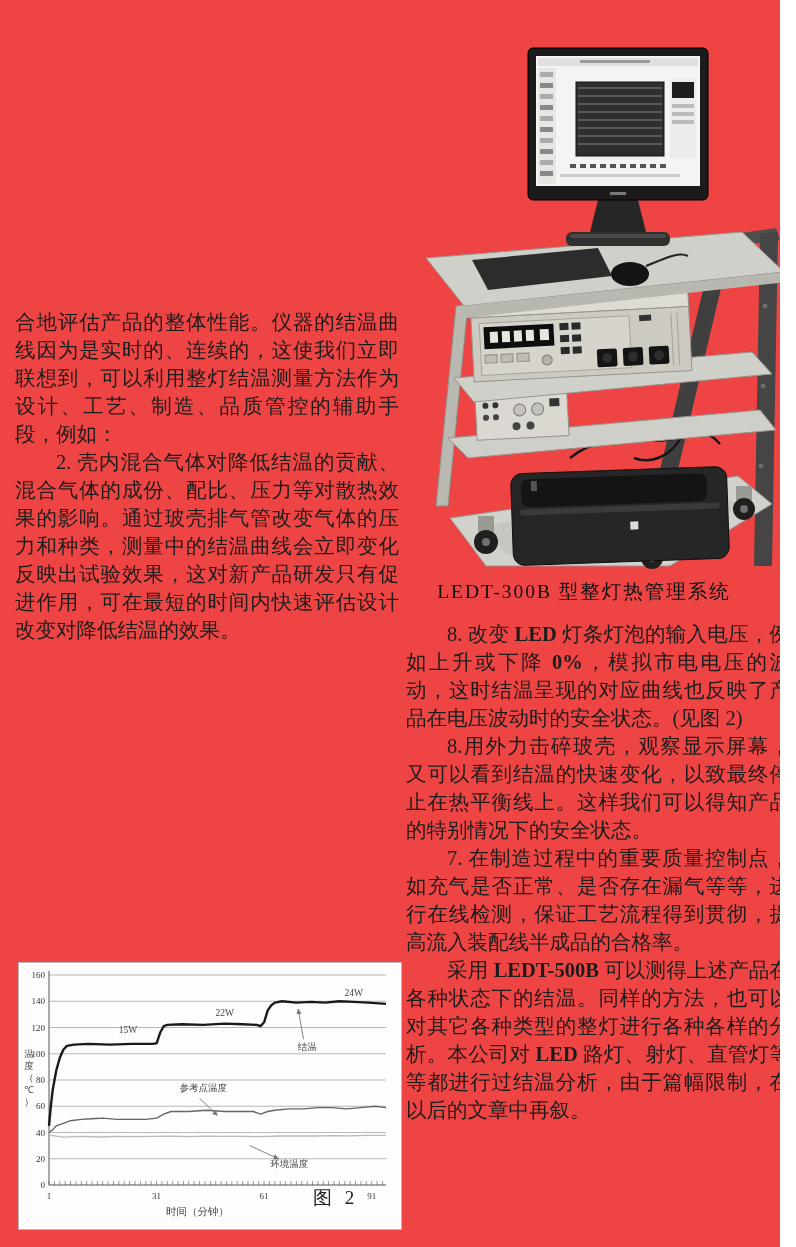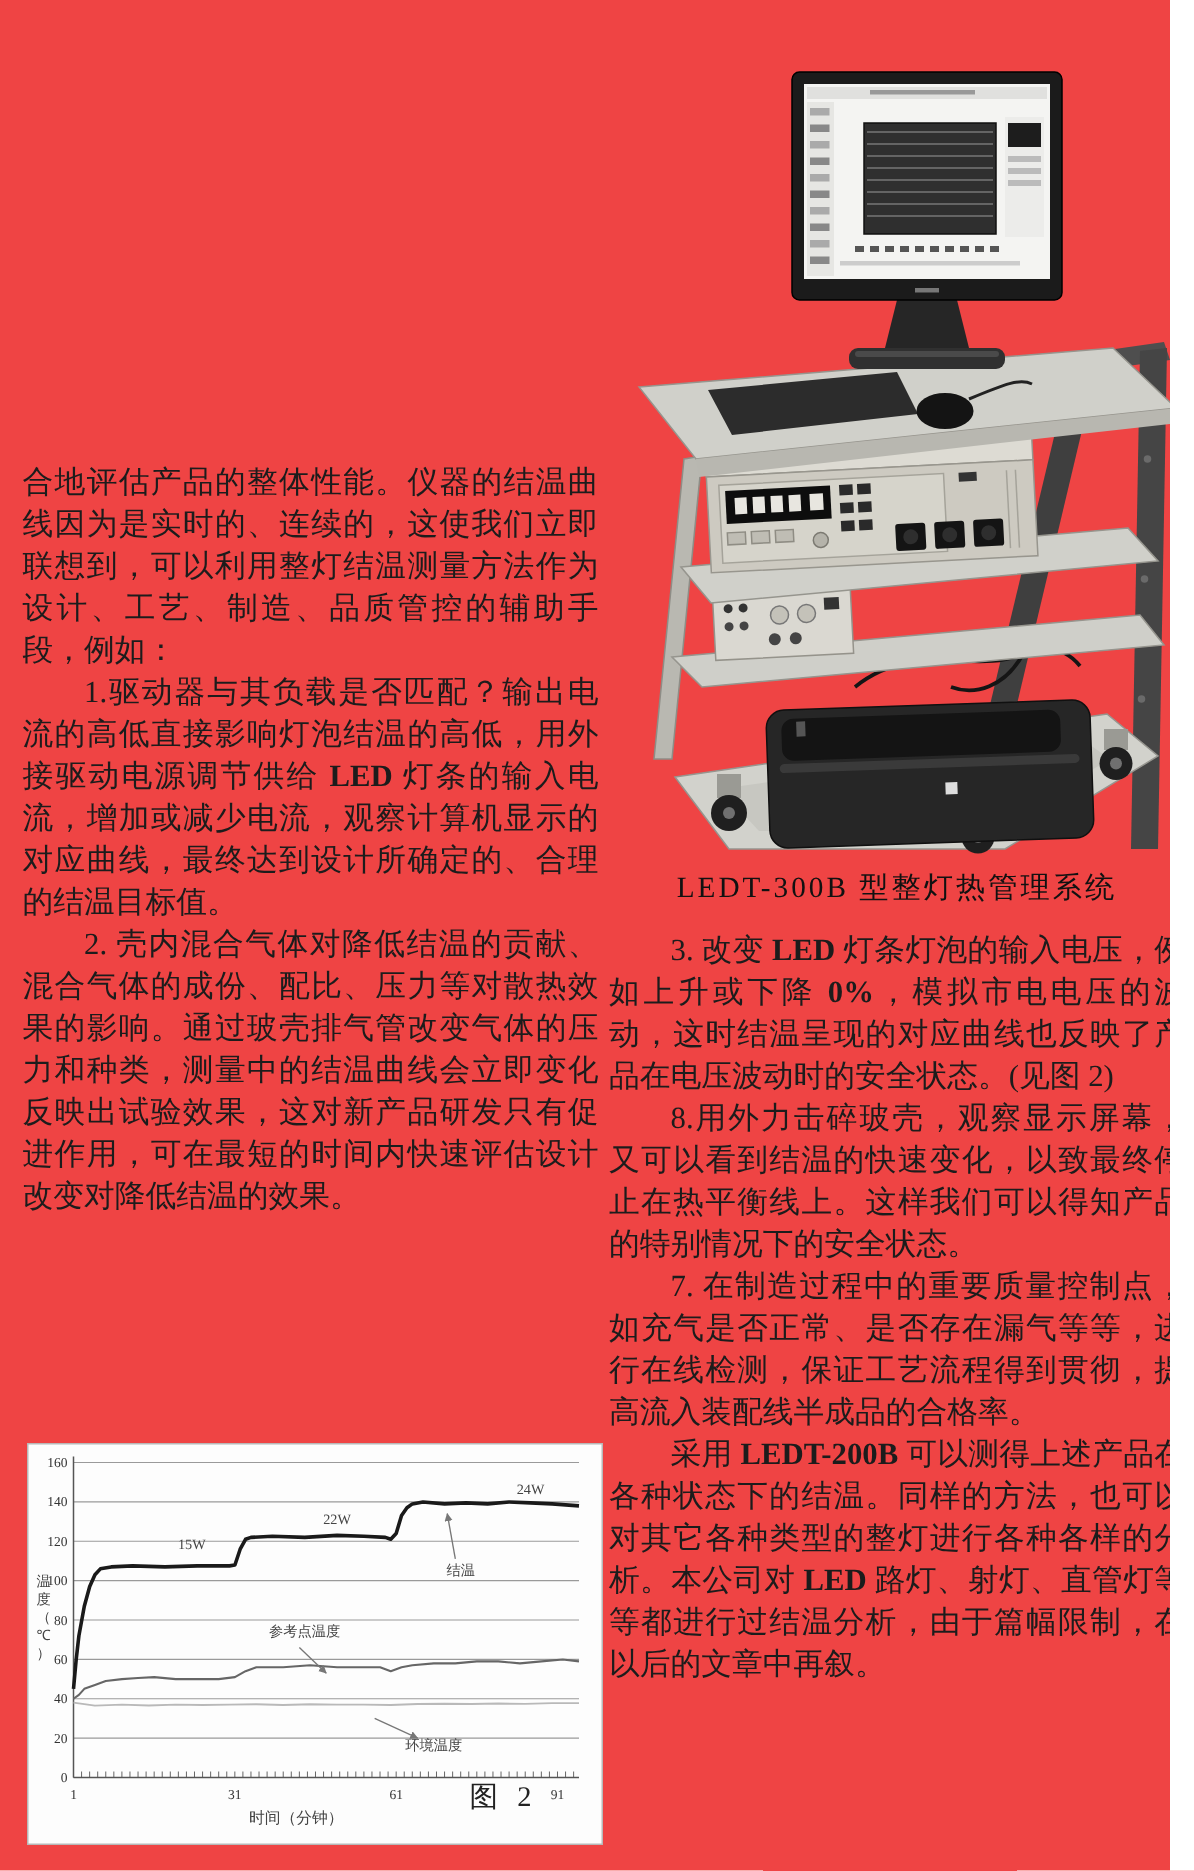--- a/index.html
+++ b/index.html
@@ -5,43 +5,42 @@
   html,body{margin:0;padding:0;background:#fff;}
   #page{position:relative;width:780px;height:1247px;background:#ef4444;overflow:hidden;
         font-family:"Liberation Serif","DejaVu Serif",serif;color:#1c1c1c;}
   .col{position:absolute;width:384px;font-size:20.5px;line-height:28px;}
   .para{margin:0;text-align:justify;}
   .ind{text-indent:2em;}
   .b{font-weight:bold;}
   #col-left{left:15px;top:308px;}
   #col-right{left:406px;top:620px;}
   #photo{position:absolute;left:420px;top:6px;width:370px;height:567px;}
-  #photo-caption{position:absolute;left:406px;top:578px;width:384px;text-align:center;
+  #photo-caption{position:absolute;left:392px;top:578px;width:384px;text-align:center;
                  font-size:19.5px;letter-spacing:2px;color:#111;}
   #figure2{position:absolute;left:18px;top:962px;width:382px;height:266px;
            border:1px solid #b8b8b8;background:#fdfdfd;}
   #fig-label{position:absolute;left:294px;top:222px;font-size:19px;color:#222;letter-spacing:4px;}
   svg{display:block;}
 </style>
 </head>
 <body>
 
 <div id="page">
 
   <div id="col-left" class="col">
       <p class="para"><span>合地评估产品的整体性能。仪器的结温曲线因为是实时的、连续的，这使我们立即联想到，可以利用整灯结温测量方法作为设计、工艺、制造、品质管控的辅助手段，例如：</span></p>
-      <p class="para ind"><span>1.驱动器与其负载是否匹配？输出电流的高低直接影响灯泡结温的高低，用外接驱动电源调节供给 </span><span class="b">LED</span><span> 灯条的输入电流，增加或减少电流，观察计算机显示的对应曲线，最终达到设计所确定的、合理的结温目标值。</span></p>
       <p class="para ind"><span>2. 壳内混合气体对降低结温的贡献、混合气体的成份、配比、压力等对散热效果的影响。通过玻壳排气管改变气体的压力和种类，测量中的结温曲线会立即变化反映出试验效果，这对新产品研发只有促进作用，可在最短的时间内快速评估设计改变对降低结温的效果。</span></p>
     </div>
 
   <div id="col-right" class="col">
-      <p class="para ind"><span>3. 改变 </span><span class="b">LED</span><span> 灯条灯泡的输入电压，例如上升或下降 </span><span class="b">0%</span><span>，模拟市电电压的波动，这时结温呈现的对应曲线也反映了产品在电压波动时的安全状态。(见图 2)</span></p>
+      <p class="para ind"><span>8. 改变 </span><span class="b">LED</span><span> 灯条灯泡的输入电压，例如上升或下降 </span><span class="b">0%</span><span>，模拟市电电压的波动，这时结温呈现的对应曲线也反映了产品在电压波动时的安全状态。(见图 2)</span></p>
       <p class="para ind"><span>8.用外力击碎玻壳，观察显示屏幕，又可以看到结温的快速变化，以致最终停止在热平衡线上。这样我们可以得知产品的特别情况下的安全状态。</span></p>
       <p class="para ind"><span>7. 在制造过程中的重要质量控制点，如充气是否正常、是否存在漏气等等，进行在线检测，保证工艺流程得到贯彻，提高流入装配线半成品的合格率。</span></p>
-      <p class="para ind"><span>采用 </span><span class="b">LEDT-200B</span><span> 可以测得上述产品在各种状态下的结温。同样的方法，也可以对其它各种类型的整灯进行各种各样的分析。本公司对 </span><span class="b">LED</span><span> 路灯、射灯、直管灯等等都进行过结温分析，由于篇幅限制，在以后的文章中再叙。</span></p>
+      <p class="para ind"><span>采用 </span><span class="b">LEDT-500B</span><span> 可以测得上述产品在各种状态下的结温。同样的方法，也可以对其它各种类型的整灯进行各种各样的分析。本公司对 </span><span class="b">LED</span><span> 路灯、射灯、直管灯等等都进行过结温分析，由于篇幅限制，在以后的文章中再叙。</span></p>
     </div>
 
   <div id="photo">
     <svg width="370" height="567" viewBox="0 0 370 567">
 
       <g>
         <polygon points="36,300 48,298 28,500 16,500" fill="#b9b8b1" stroke="#8e8d86" stroke-width="1"></polygon>
         <polygon points="300,230 356,222 360,234 304,242" fill="#4e4e4e"></polygon>
         <polygon points="340,228 358,226 352,560 334,560" fill="#454545"></polygon>
         <polygon points="294,238 312,236 236,556 218,556" fill="#3f3f3f"></polygon>

